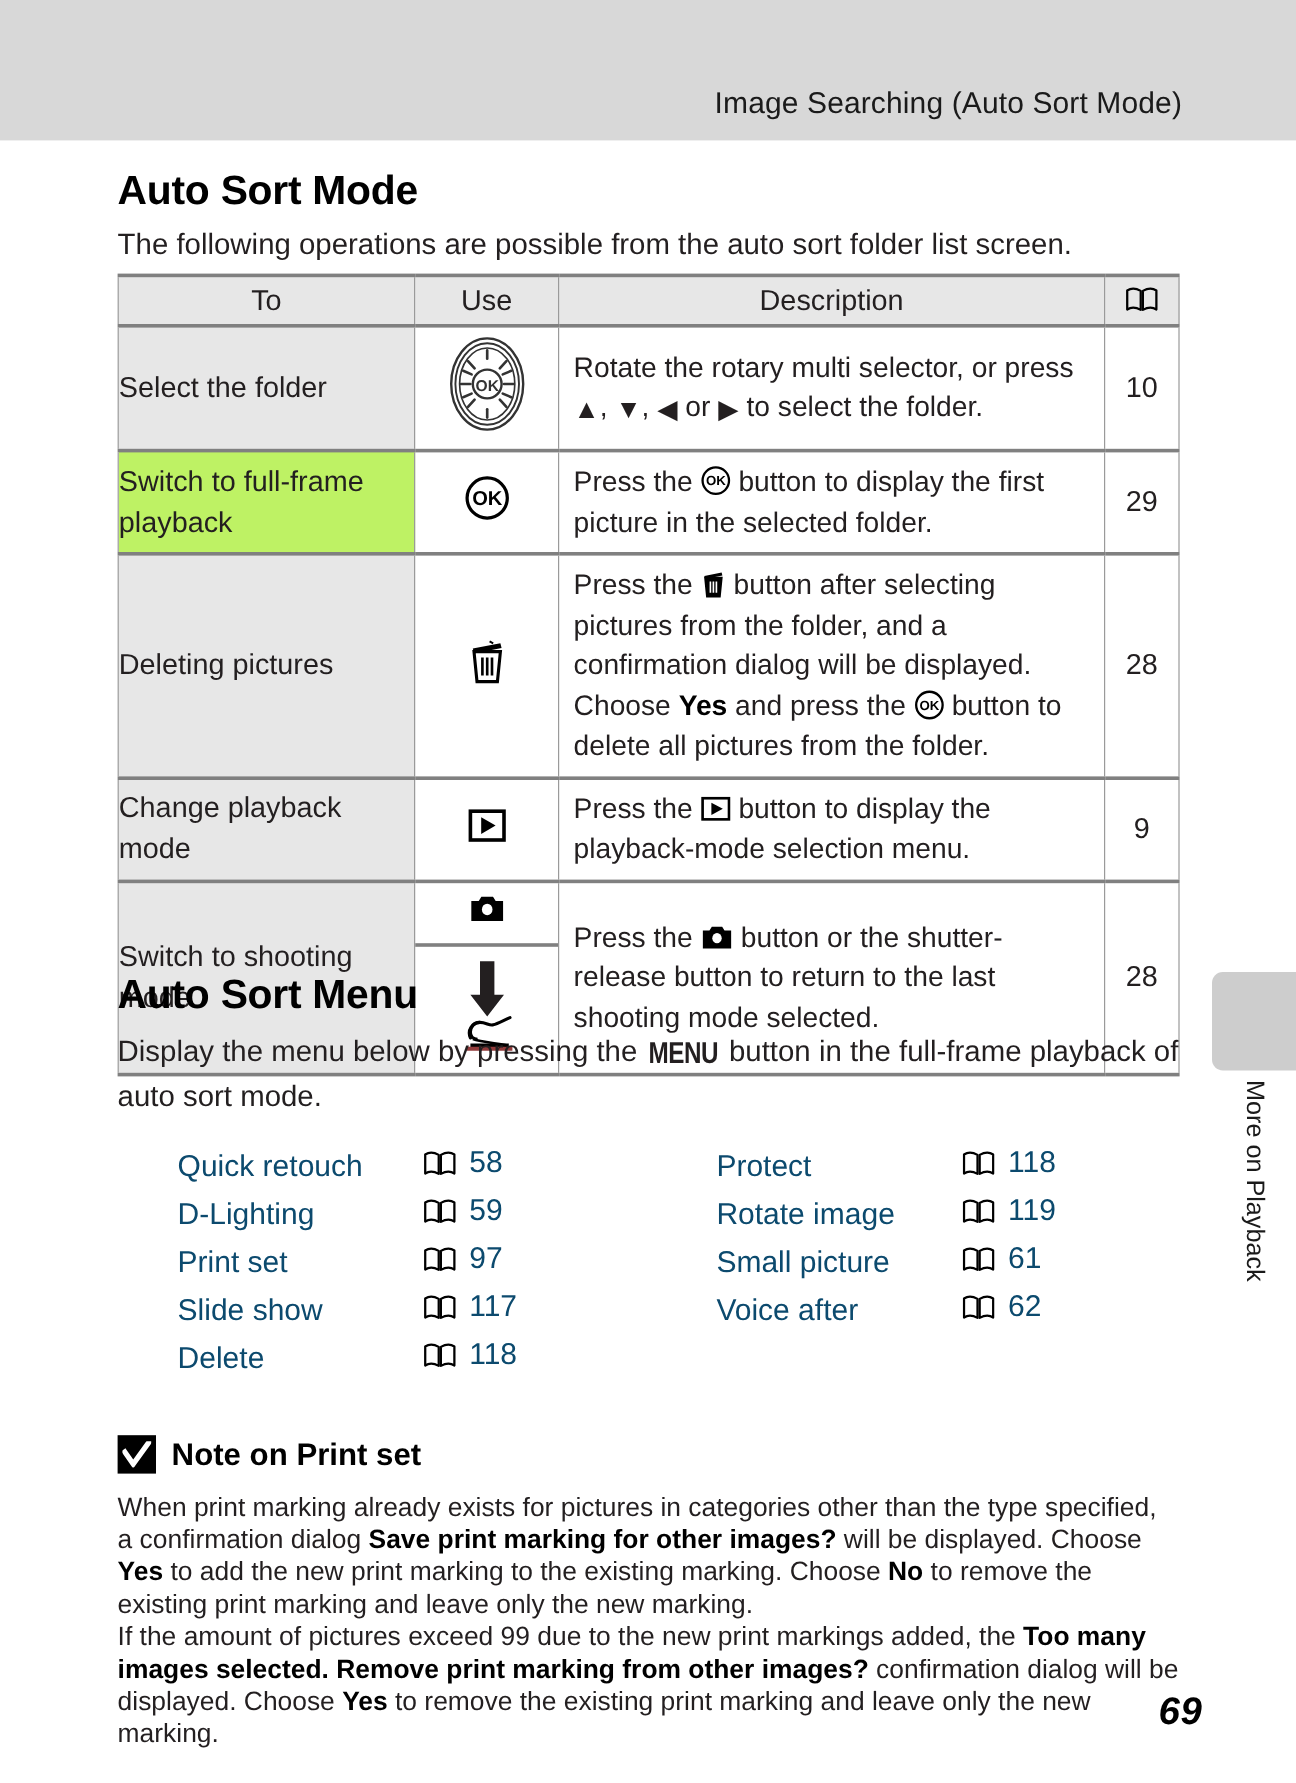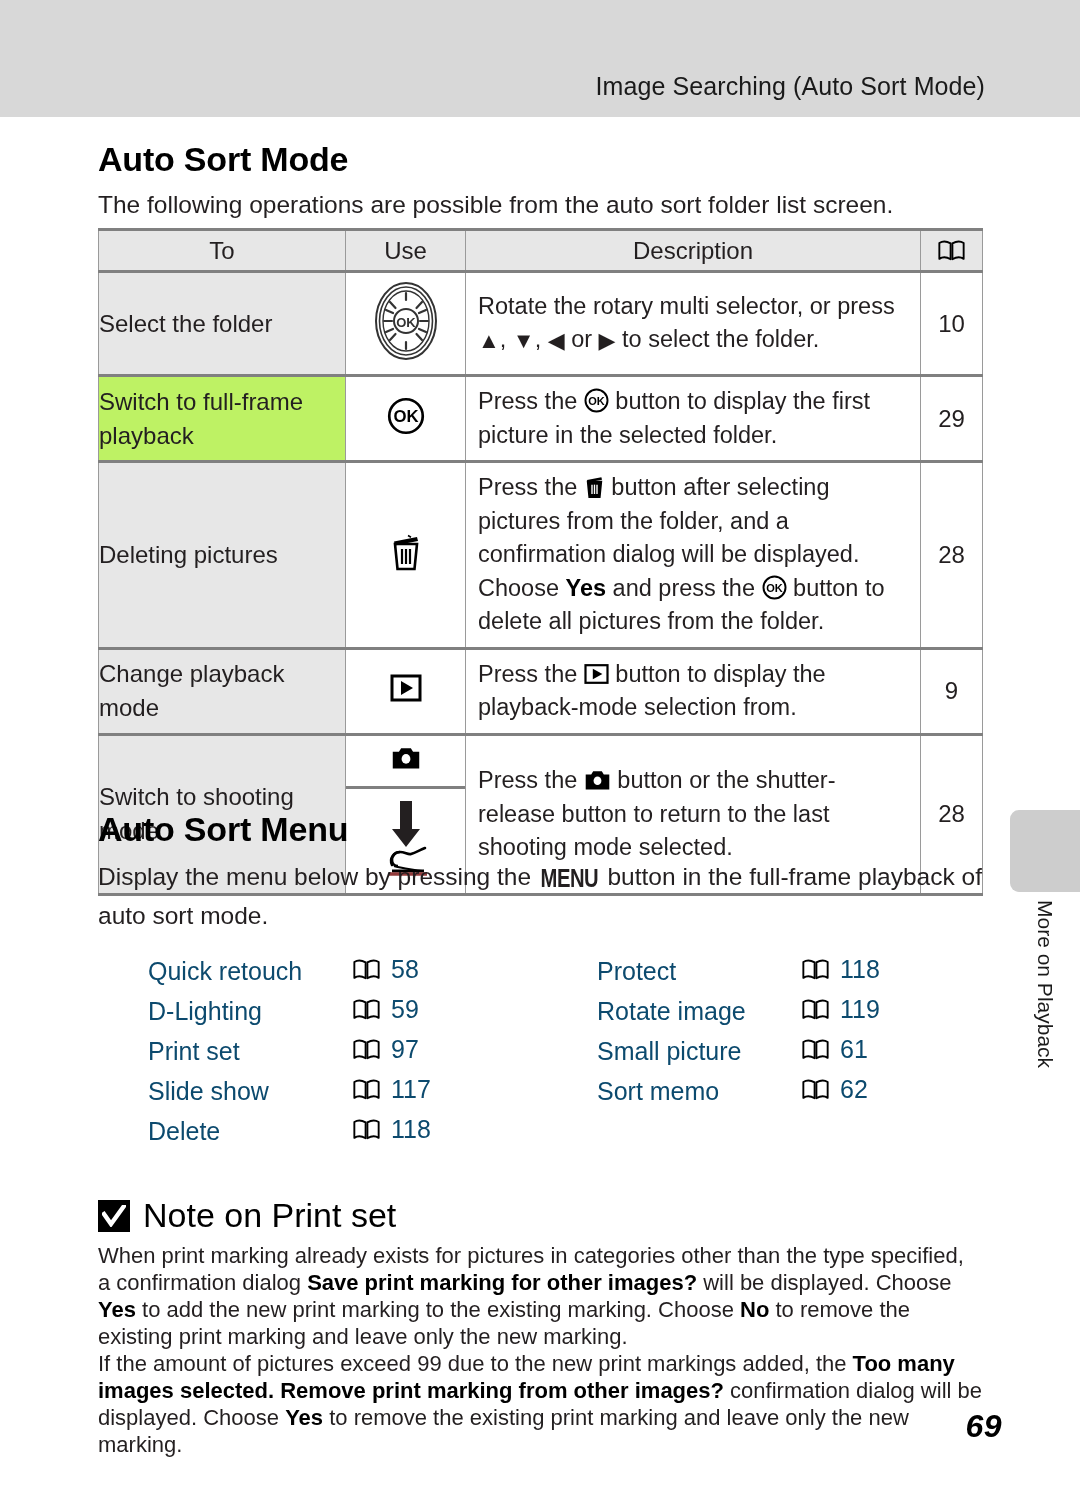--- a/index.html
+++ b/index.html
@@ -104,21 +104,21 @@
 
   
   .note-head {
     position: absolute; left: 98px; display: flex;
     align-items: center; gap: 13px;
   }
   .note-check {
     width: 32px; height: 32px; background: #000;
     display: flex; align-items: center; justify-content: center;
   }
-  .note-title { font-size: 34px; font-weight: normal; color: #000; }
+  .note-title { font-size: 26px; font-weight: bold; color: #000; }
   .note-body {
     position: absolute; left: 98px; width: 884px;
     font-size: 22px; line-height: 27px; color: #231f20;
   }
   .note-body p { margin: 0; }
 
   
   .side-tab {
     position: absolute; left: 1010px; top: 810px;
     width: 70px; height: 82px;
@@ -256,21 +256,21 @@
         <td class="c2">
           <svg width="34" height="34" viewBox="0 0 34 34">
             <rect x="3" y="5" width="28" height="24" fill="#fff" stroke="#000" stroke-width="3"></rect>
             <path d="M12 10 L24 17 L12 24z" fill="#000"></path>
           </svg>
         </td>
         <td class="c3">
           <span>Press the </span><svg class="ic ic-play-sm" viewBox="0 0 34 30">
               <rect x="2" y="3" width="30" height="24" fill="#fff" stroke="#000" stroke-width="3"></rect>
               <path d="M12 8 L25 15 L12 22z" fill="#000"></path>
-            </svg><span> button to display the playback-mode selection from.</span>
+            </svg><span> button to display the playback-mode selection menu.</span>
         </td>
         <td class="c4">9</td>
       </tr>
 
       <tr class="shade" style="height:160px">
         <td class="c1">Switch to shooting mode</td>
         <td class="c2" style="padding:0">
           <table class="nested">
             <tbody>
                 <tr>
@@ -390,21 +390,21 @@
       <span class="mlabel">Small picture</span>
       <span class="mref">
         <svg class="ic ic-book" viewBox="0 0 30 23">
             <path d="M1.5 3.2C4.5 1.2 9.5 1 14 3.6v17.6C9.5 18.6 4.5 18.8 1.5 20.8z" fill="none" stroke="#000" stroke-width="2.1" stroke-linejoin="round"></path>
             <path d="M28.5 3.2C25.5 1.2 20.5 1 16 3.6v17.6c4.5-2.6 9.5-2.4 12.5-.4z" fill="none" stroke="#000" stroke-width="2.1" stroke-linejoin="round"></path>
           </svg>
         <span>61</span>
       </span>
     </div>
     <div class="menurow">
-      <span class="mlabel">Sort memo</span>
+      <span class="mlabel">Voice after</span>
       <span class="mref">
         <svg class="ic ic-book" viewBox="0 0 30 23">
             <path d="M1.5 3.2C4.5 1.2 9.5 1 14 3.6v17.6C9.5 18.6 4.5 18.8 1.5 20.8z" fill="none" stroke="#000" stroke-width="2.1" stroke-linejoin="round"></path>
             <path d="M28.5 3.2C25.5 1.2 20.5 1 16 3.6v17.6c4.5-2.6 9.5-2.4 12.5-.4z" fill="none" stroke="#000" stroke-width="2.1" stroke-linejoin="round"></path>
           </svg>
         <span>62</span>
       </span>
     </div>
   </div>
 

